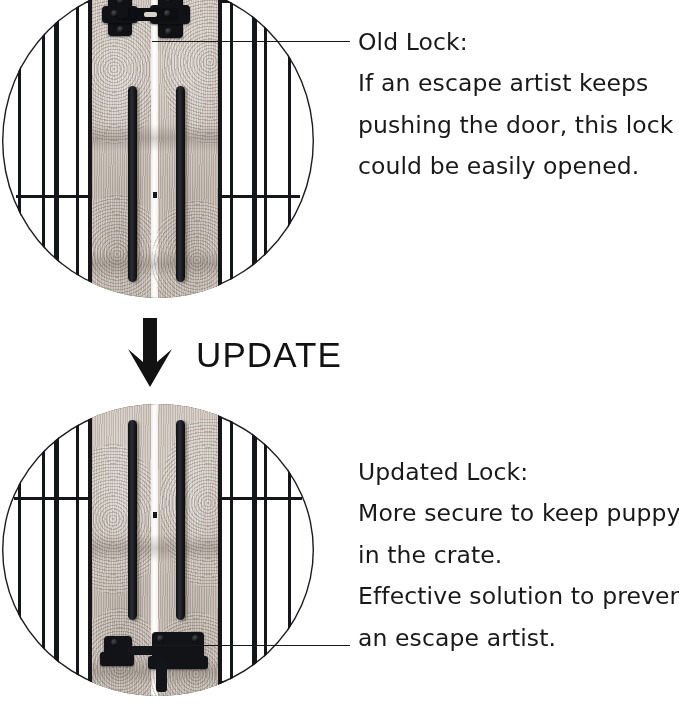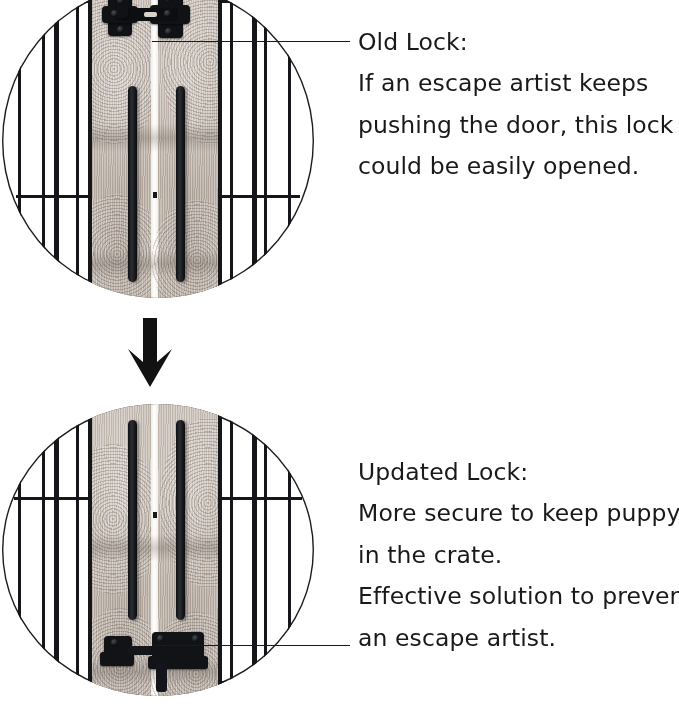--- a/index.html
+++ b/index.html
@@ -190,20 +190,21 @@
   <div class="callout-line">pushing the door, this lock</div>
   <div class="callout-line">could be easily opened.</div>
 </div>
 
 <div id="update-row">
   <span style="display:block;">
     <svg width="48" height="70" viewBox="0 0 48 70" aria-hidden="true">
       <path d="M17 0 H31 V44 L46 31 L24 69 L2 31 L17 44 Z" fill="#121212"></path>
     </svg>
   </span>
+  <span id="update-label">UPDATE</span>
 </div>
 
 <div class="photo-circle" id="circle-bottom">
   <div class="scene">
 
     <div class="bar" style="left:16px;  top:0; bottom:0; width:3px;"></div>
     <div class="bar" style="left:40px;  top:0; bottom:0; width:3px;"></div>
     <div class="bar" style="left:52px;  top:0; bottom:0; width:5px;"></div>
     <div class="bar" style="left:74px;  top:0; bottom:0; width:3px;"></div>
     <div class="bar" style="left:86px;  top:0; bottom:0; width:4px;"></div>

